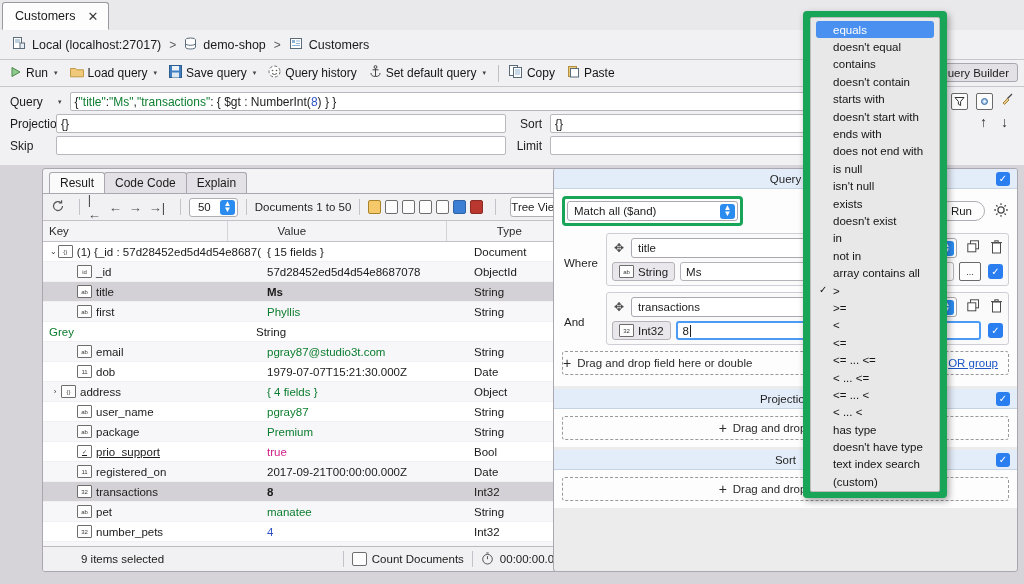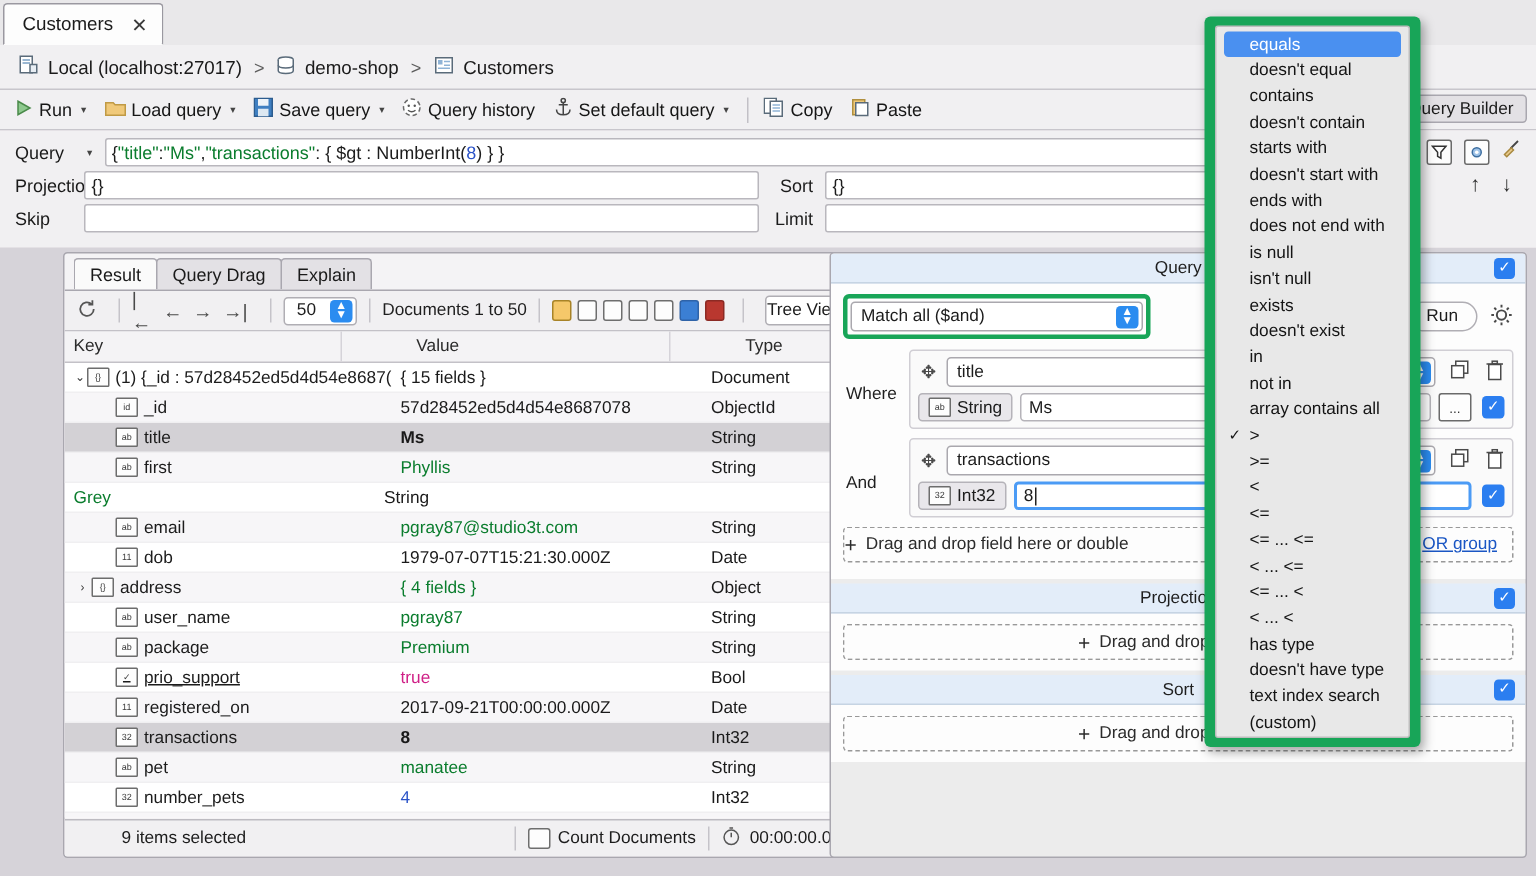--- a/index.html
+++ b/index.html
@@ -448,21 +448,21 @@
     <span>↓</span>
   </div>
 
   <div class="leftpanel">
 
     <div class="tabbar">
       <div class="ptab active">
           <span>Result</span>
         </div>
       <div class="ptab">
-          <span>Query Drag</span>
+          <span>Code Code</span>
         </div>
       <div class="ptab">
           <span>Explain</span>
         </div>
     </div>
 
     <div class="result-toolbar">
       <span class="rt-ico">
         <svg width="14" height="14" viewBox="0 0 14 14">
             <path d="M11.5 7a4.5 4.5 0 1 1-1.4-3.2" fill="none" stroke="#555" stroke-width="1.2"></path>
@@ -669,21 +669,21 @@
 
   <div class="rightpanel">
 
     <div class="section-head">
       <span>Query</span>
       <span class="chk">✓</span>
     </div>
     <div class="section-body" style="padding-bottom:4px;">
 
       <div class="match-row">
-        <div class="greenbox" style="width:205px;">
+        <div class="greenbox" style="width:181px;">
           <div class="combo" style="width:100%;">
             <span>Match all ($and)</span>
             <span class="blue-stepper">
                 <span>▲</span>
                 <span>▼</span>
               </span>
           </div>
         </div>
         <span style="flex:1"></span>
         <div class="runbtn">

